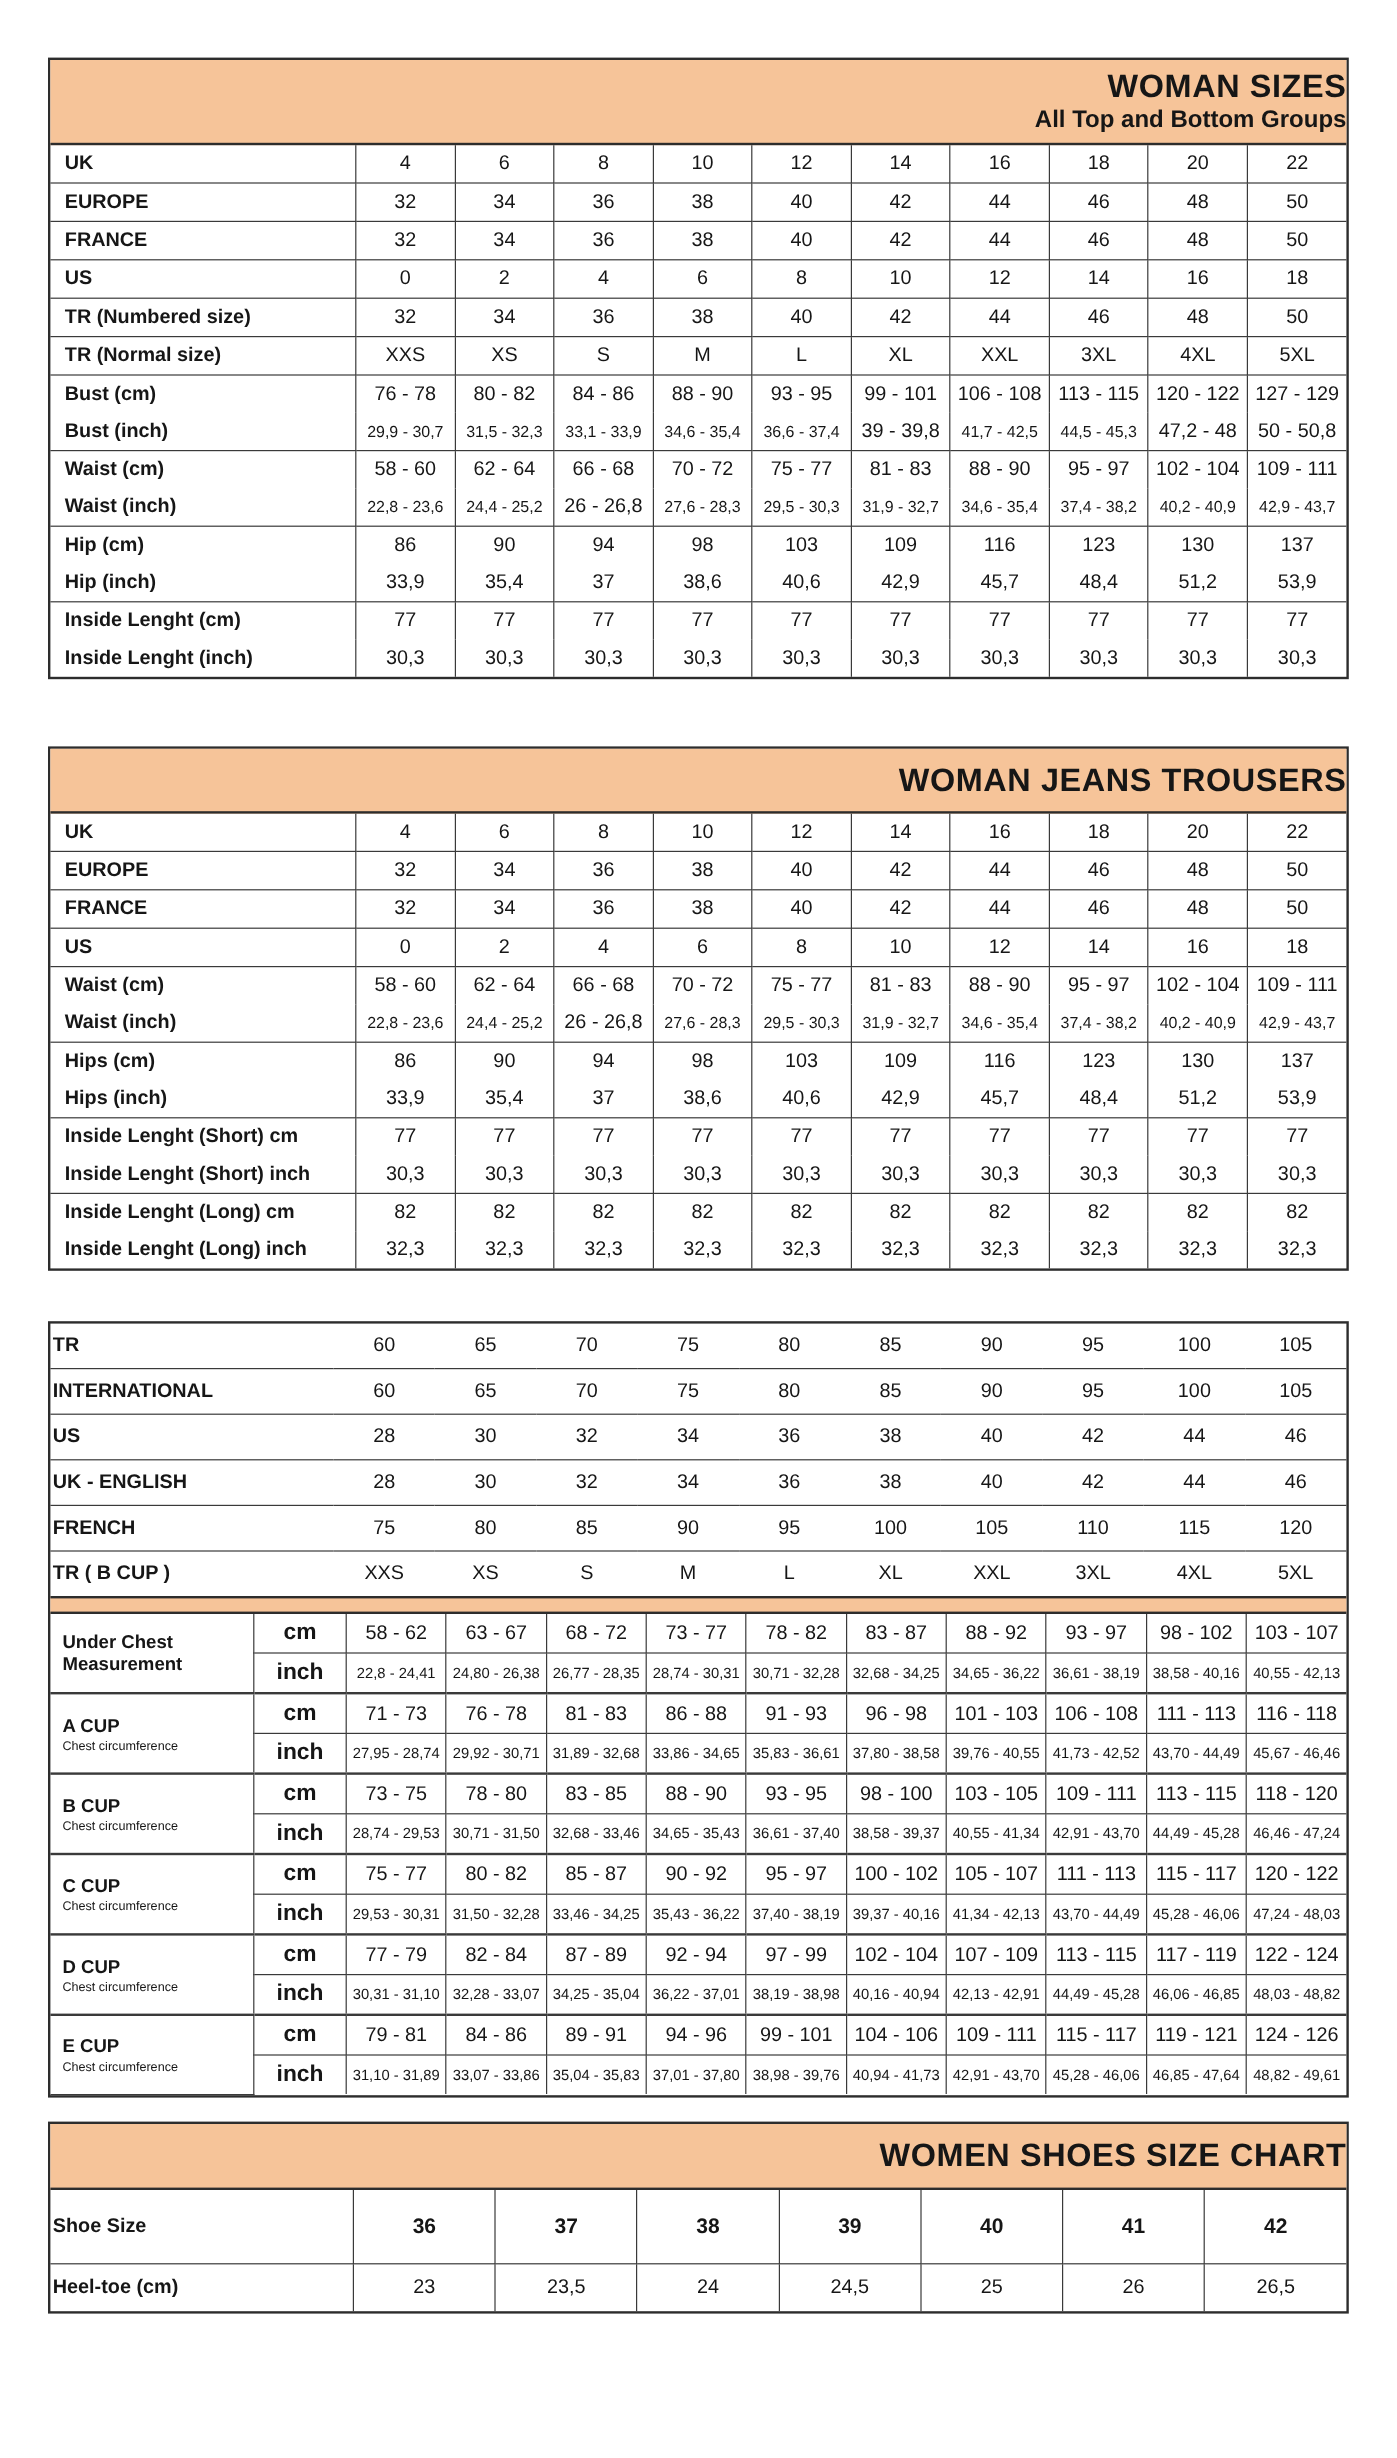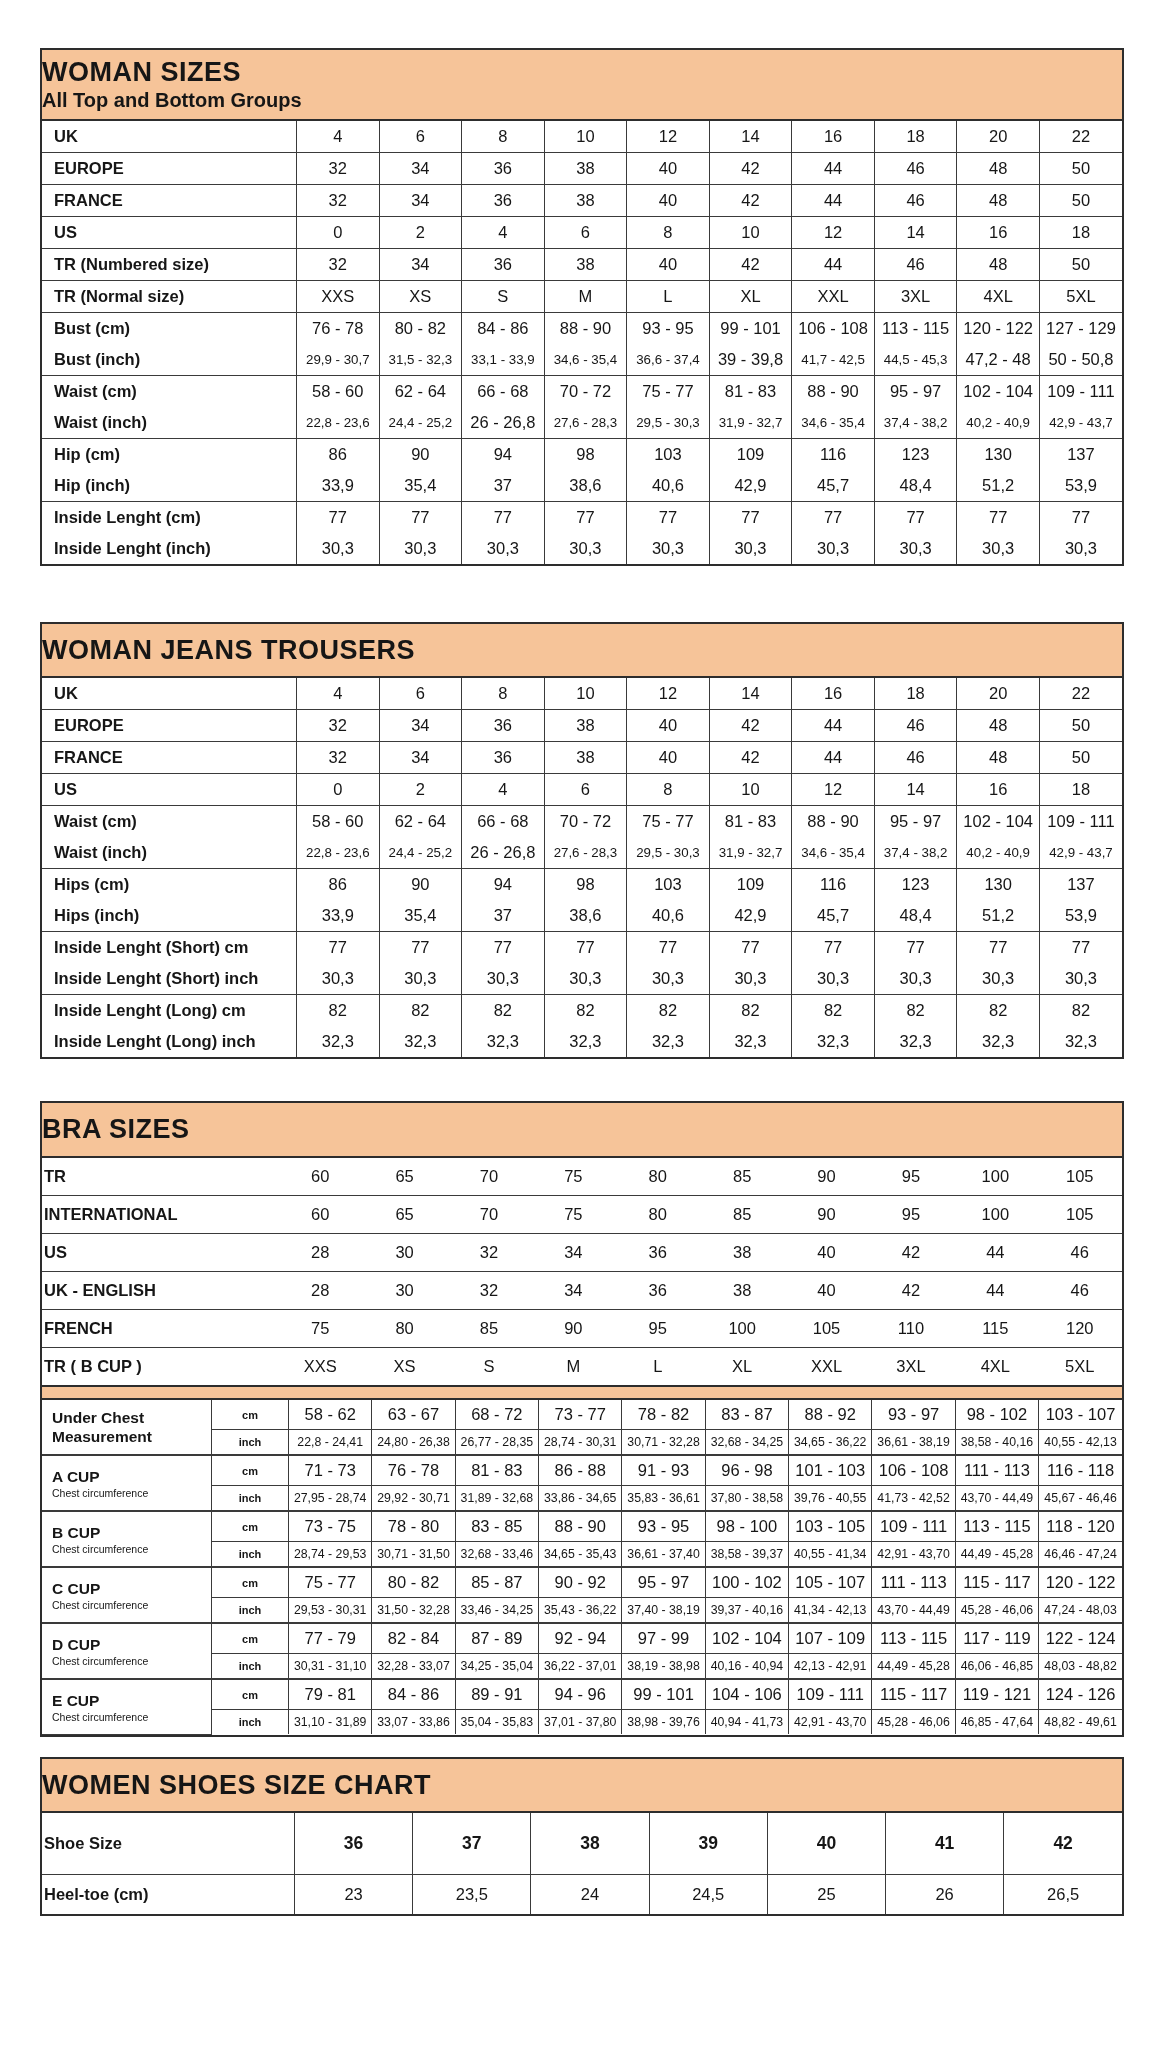--- a/index.html
+++ b/index.html
@@ -1,40 +1,40 @@
 <!DOCTYPE html>
 <html><head>
 <meta charset="utf-8">
 <style>
   html,body{margin:0;padding:0;background:#ffffff;}
   body{width:1164px;min-height:2048px;font-family:"Liberation Sans",sans-serif;color:#161616;}
   .page{width:1084px;margin:0 0 0 40px;padding-top:48px;}
   .box{border:2.6px solid #2d2d2d;background:#fff;}
-  .band{background:#F6C499;text-align:left;padding:8px 0 7px;border-bottom:2.2px solid #2d2d2d;}
+  .band{background:#F6C499;text-align:right;padding:8px 0 7px;border-bottom:2.2px solid #2d2d2d;}
   .band .t{font-size:27px;font-weight:700;letter-spacing:.5px;line-height:1.1;}
   .band .st{font-size:20px;font-weight:700;margin-top:1px;}
   .band.short{padding:12px 0 11px;}
   table{border-collapse:collapse;width:100%;table-layout:fixed;}
   td{border:1.7px solid #3a3a3a;text-align:center;padding:6px 2px;font-size:16.5px;white-space:nowrap;}
   td:first-child{border-left:0;} td:last-child{border-right:0;}
   tr:first-child td{border-top:0;} tr:last-child td{border-bottom:0;}
   tr.pt td{border-bottom:0;} tr.pb td{border-top:0;}
   .lbl{text-align:left;padding-left:12px;font-weight:700;font-size:16.5px;}
   .g1 .lbl,.g2 .lbl{width:240px;}
   .sm{font-size:13.3px;}
   
   .conv td{border-left:0;border-right:0;border-bottom:0;border-top:1.8px solid #3a3a3a;padding:9px 2px;}
   .conv tr:first-child td{border-top:0;}
   .conv .lbl{width:232px;}
   .thin{height:11px;background:#F6C499;border-top:2px solid #2d2d2d;border-bottom:2px solid #2d2d2d;}
   
   .cups .cuplbl{width:158px;text-align:left;padding-left:10px;vertical-align:middle;border-radius:26px;}
   .cups .cupname{font-weight:700;font-size:15.5px;white-space:normal;line-height:1.25;}
   .cups .cupsub{font-size:10.5px;margin-top:1px;white-space:normal;}
-  .cups .unit{width:74px;font-weight:700;font-size:11px;}
+  .cups .unit{width:74px;font-weight:700;font-size:19px;}
   .cups td{padding:5px 1px;}
   .cups tr.ct td{border-top-width:2.1px;}
   .cups tr:first-child td{border-top:0;}
   .cups .sm{font-size:12.3px;}
   
   .shoes .lbl{width:248px;}
   .shoes tr:first-child td{padding:20px 2px;}
   .shoes tr:first-child td.val{font-weight:700;font-size:17.5px;}
   .shoes tr:last-child td{padding:10px 2px;}
   .gap1{height:56px;} .gap2{height:42px;} .gap3{height:20px;}
@@ -401,23 +401,20 @@
             <td class="val">32,3</td>
             <td class="val">32,3</td>
           </tr>
         </tbody>
       </table>
   </div>
 
   <div class="gap2"></div>
 
   <div class="box">
-    <div class="band short">
-      <div class="t">BRA SIZES</div>
-    </div>
     <table class="conv">
         <tbody>
           <tr>
             <td class="lbl">TR</td>
             <td class="val">60</td>
             <td class="val">65</td>
             <td class="val">70</td>
             <td class="val">75</td>
             <td class="val">80</td>
             <td class="val">85</td>

